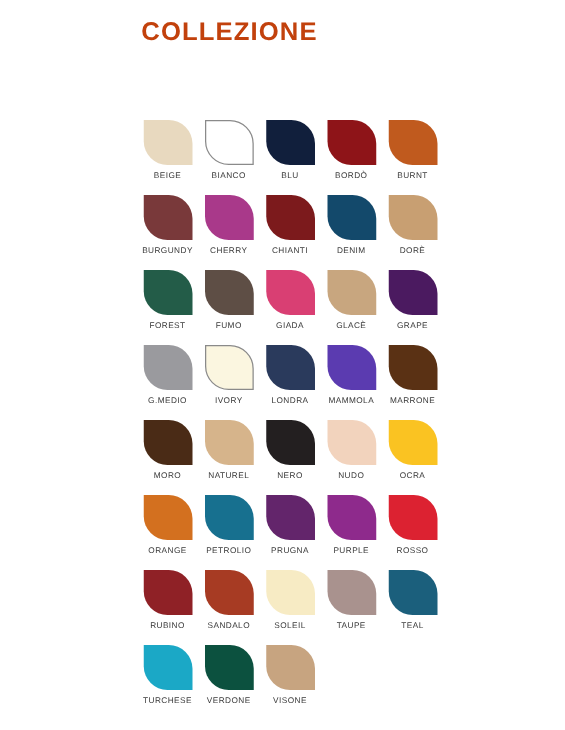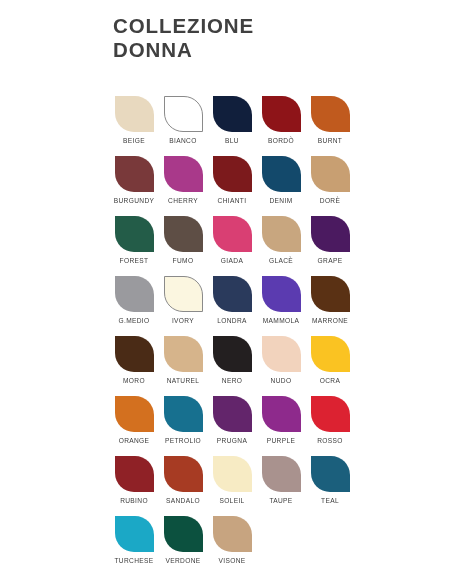--- a/index.html
+++ b/index.html
@@ -27,21 +27,21 @@
     position: absolute;
     left: 113px;
     top: 14px;
     width: 300px;
   }
   .title-line {
     font-size: 20.5px;
     font-weight: bold;
     letter-spacing: 0.9px;
     line-height: 24px;
-    color: #404040;
+    color: #c2410c;
     white-space: nowrap;
   }
 
   
   .grid {
     position: absolute;
     left: 110px;
     top: 96px;
     width: 246px;
   }
@@ -81,21 +81,20 @@
     line-height: 9px;
   }
 </style>
 </head>
 <body>
 
 <div id="page">
 
   <div class="title-block">
     <div class="title-line">COLLEZIONE</div>
-    <div class="title-line">DONNA</div>
   </div>
 
   <div class="grid" id="swatch-grid">
       <div class="row">
         <div class="cell">
           <div class="swatch" style="background: rgb(232, 217, 191);"></div>
           <div class="label">BEIGE</div>
         </div>
         <div class="cell">
           <div class="swatch outlined" style="background: rgb(255, 255, 255);"></div>

